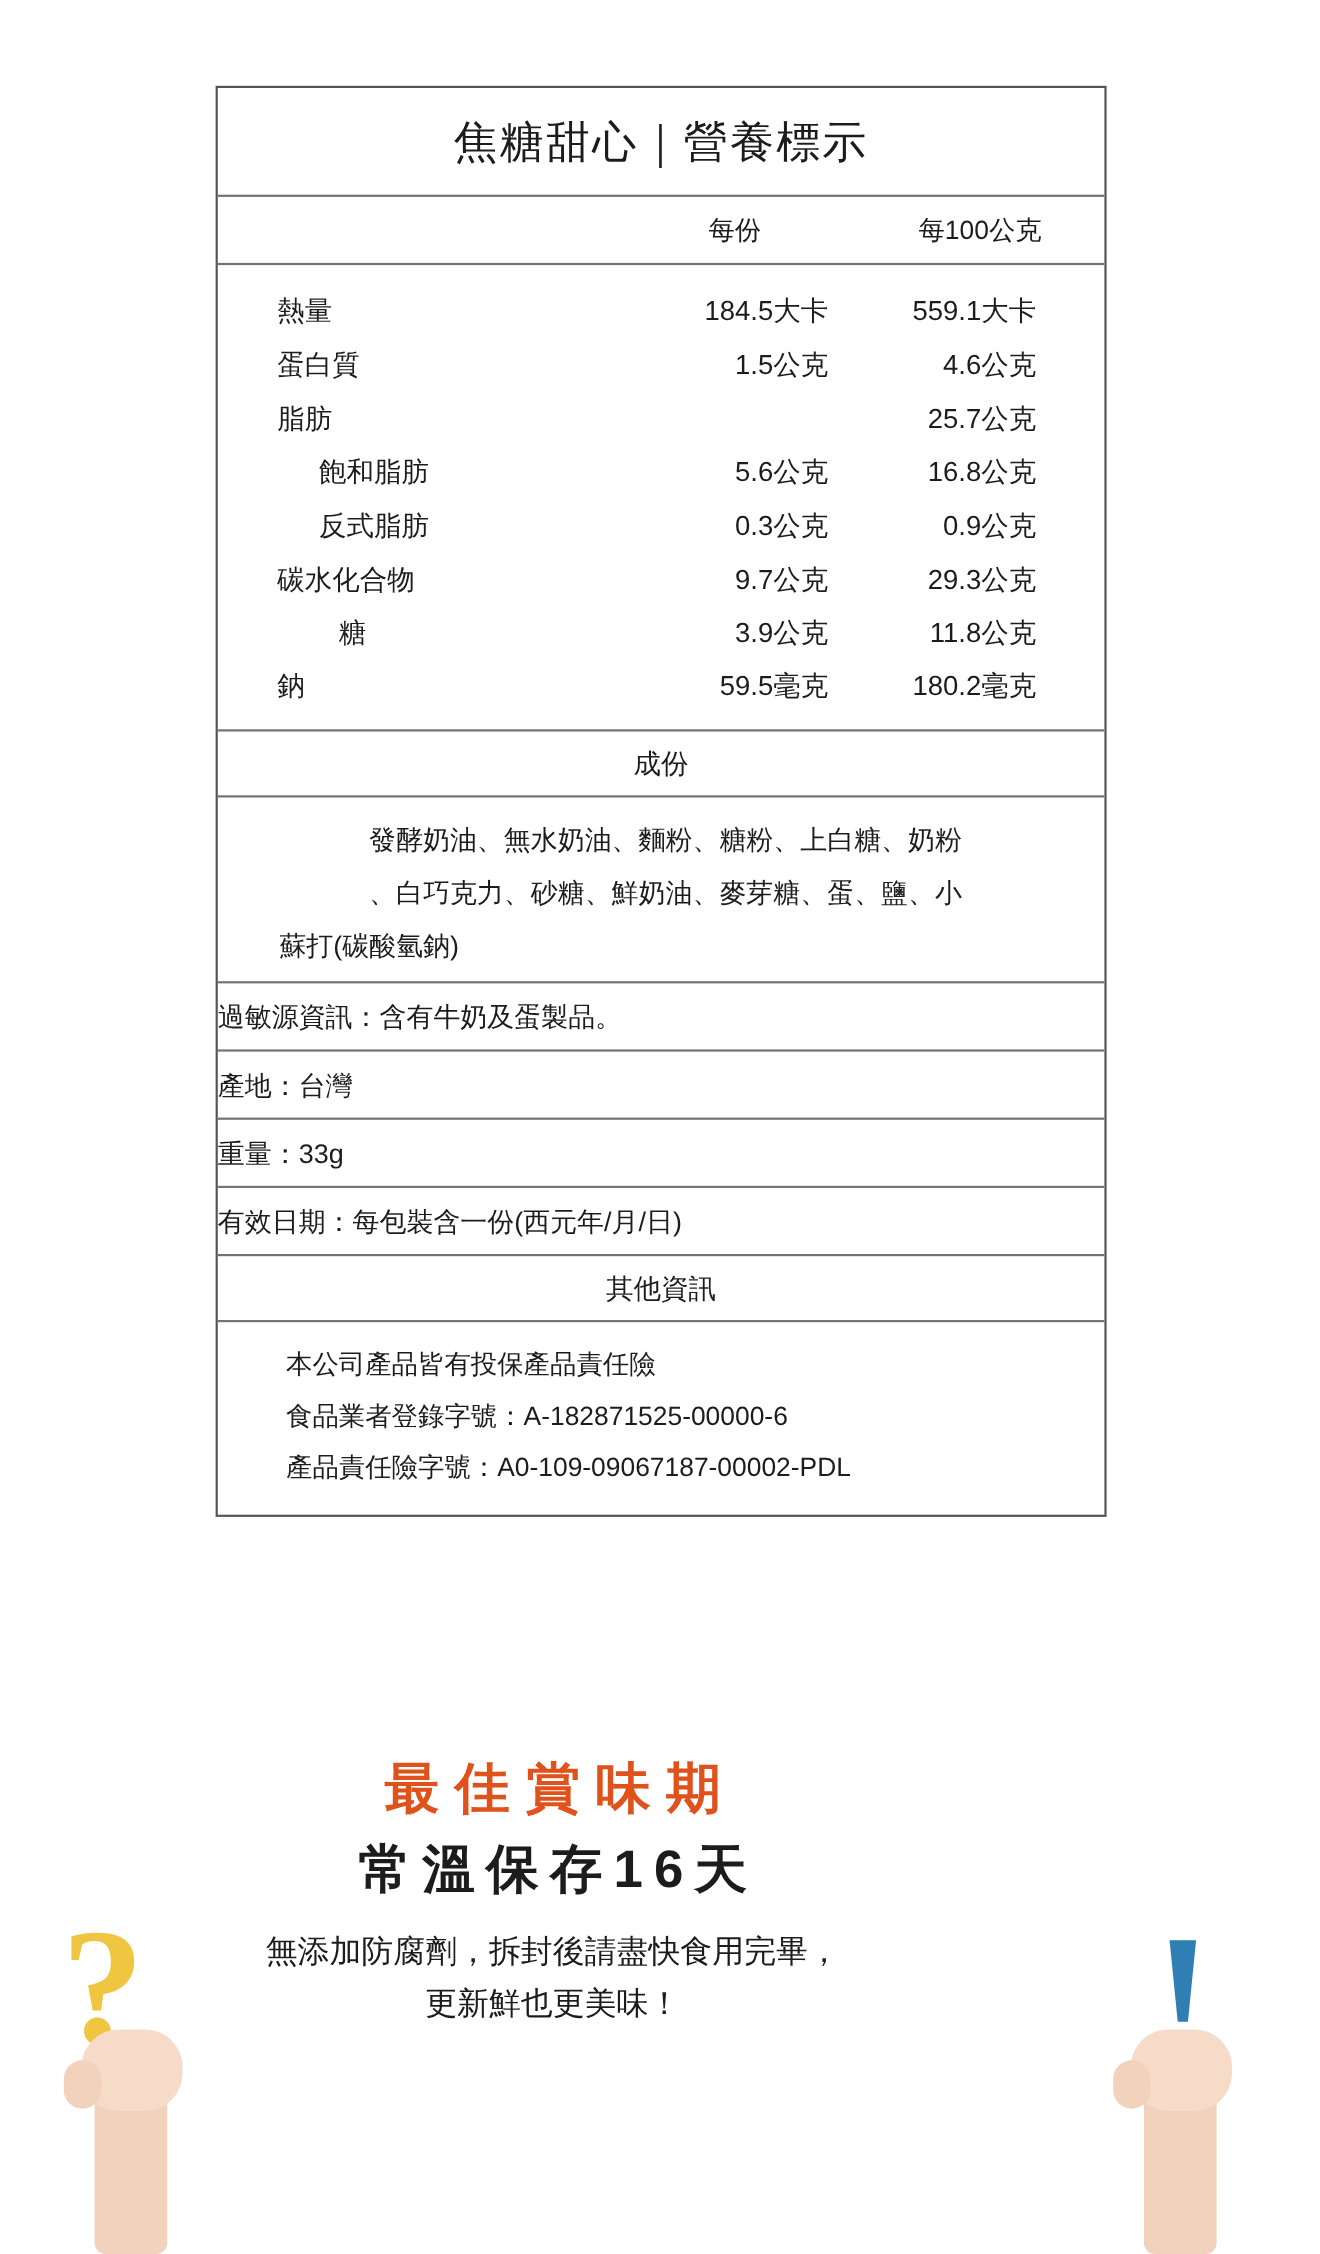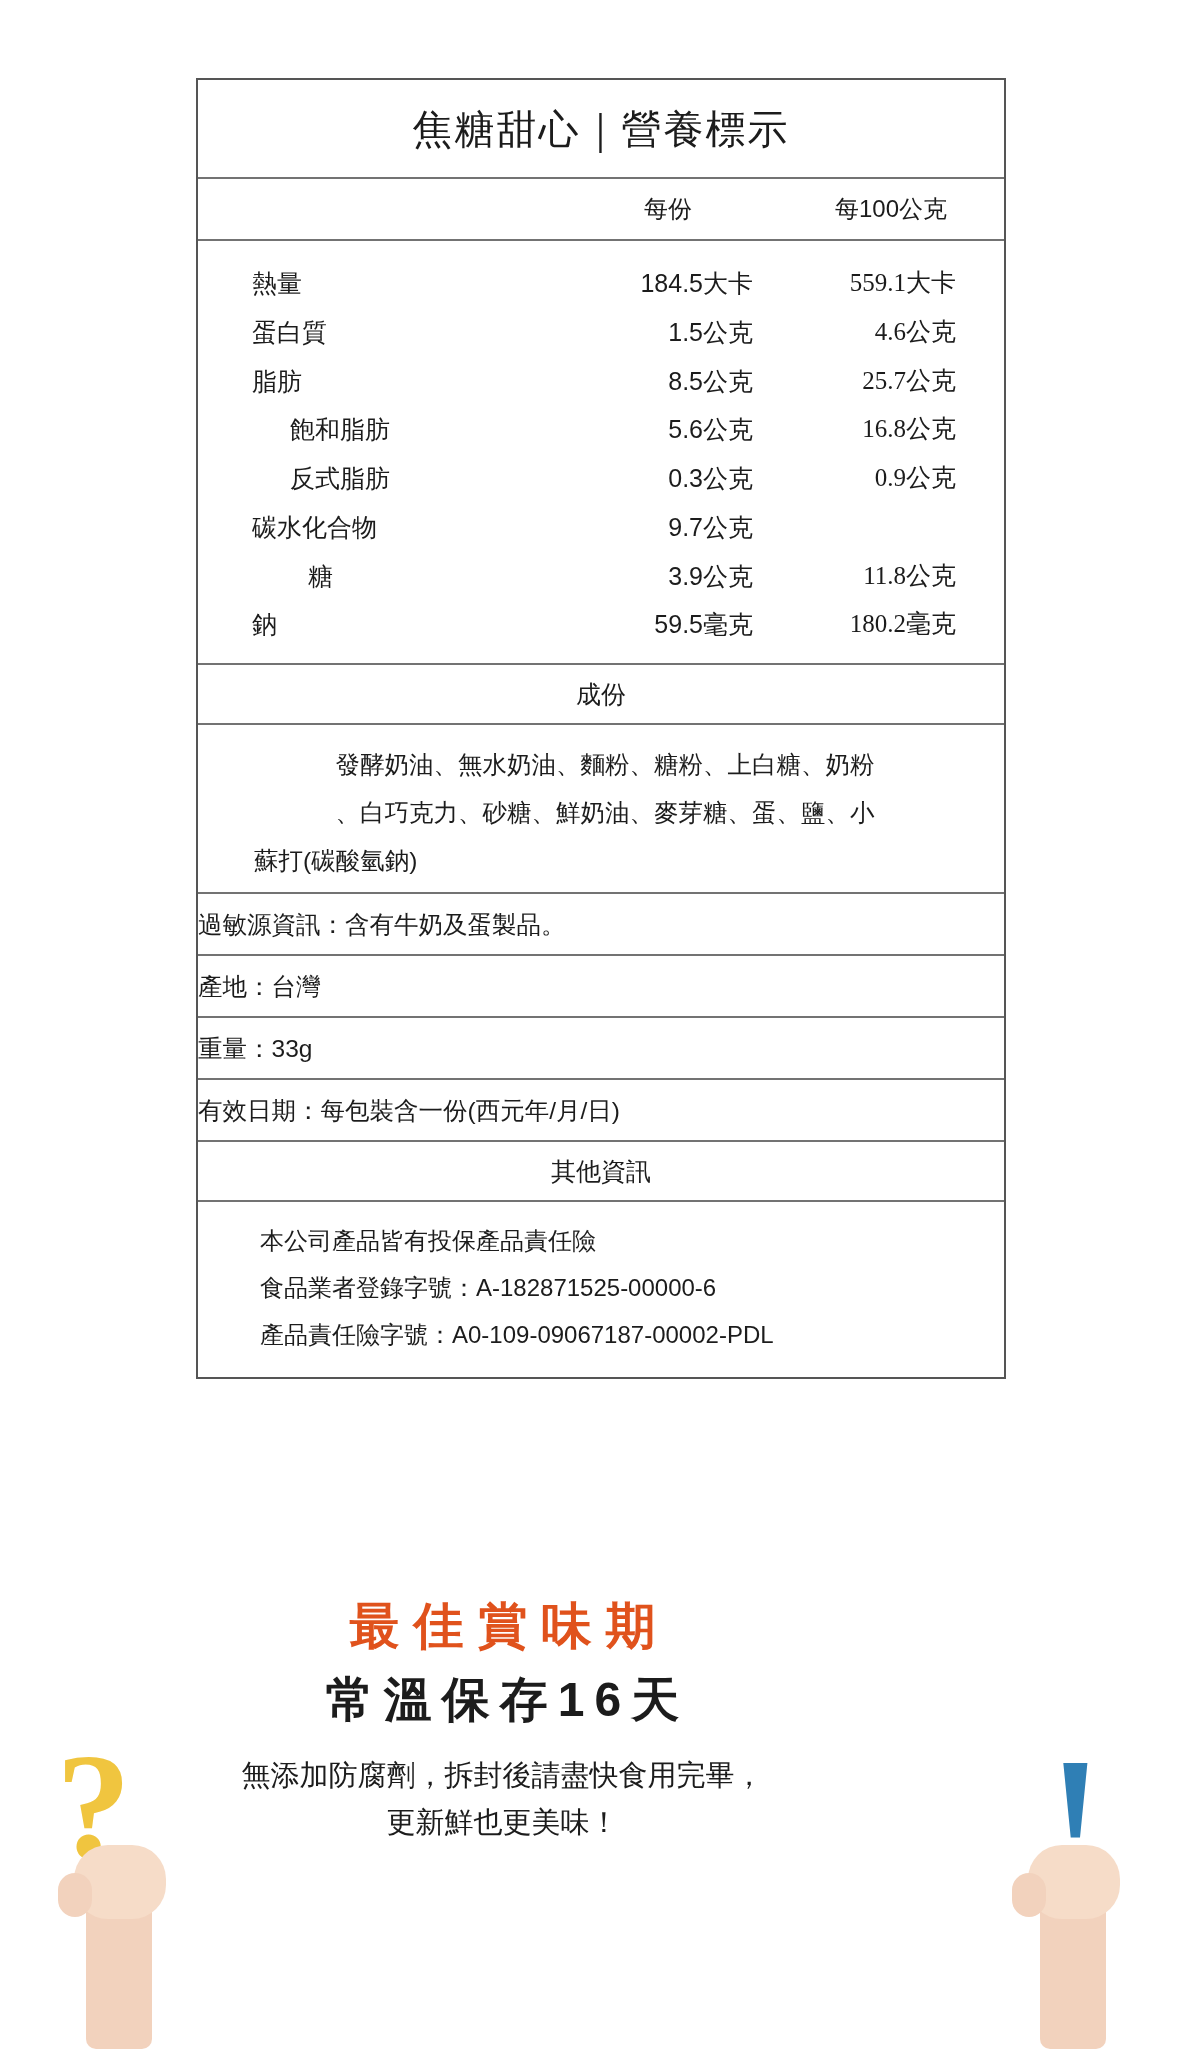--- a/index.html
+++ b/index.html
@@ -61,21 +61,21 @@
   }
   .nrow {
     display: flex;
     font-size: 25px;
     line-height: 1.95;
   }
   .nrow .n-name { flex: 0 0 330px; padding-left: 54px; }
   .nrow .n-name.indent1 { padding-left: 92px; }
   .nrow .n-name.indent2 { padding-left: 110px; }
   .nrow .n-per { flex: 0 0 225px; text-align: right; }
-  .nrow .n-hundred { flex: 1; text-align: right; padding-right: 48px; font-family: Liberation Serif, serif; }
+  .nrow .n-hundred { flex: 1; text-align: right; padding-right: 62px; }
 
   .center-head {
     text-align: center;
     font-size: 25px;
     padding: 13px 0 12px;
   }
 
   .ingredients {
     font-size: 24.5px;
     line-height: 1.95;
@@ -217,39 +217,39 @@
         </div>
 
         <div class="nrow">
           <div class="n-name">蛋白質</div>
           <div class="n-per">1.5公克</div>
           <div class="n-hundred">4.6公克</div>
         </div>
 
         <div class="nrow">
           <div class="n-name">脂肪</div>
-          <div class="n-per">8.5公克</div>
           <div class="n-hundred">25.7公克</div>
         </div>
 
         <div class="nrow">
           <div class="n-name indent1">飽和脂肪</div>
           <div class="n-per">5.6公克</div>
           <div class="n-hundred">16.8公克</div>
         </div>
 
         <div class="nrow">
           <div class="n-name indent1">反式脂肪</div>
           <div class="n-per">0.3公克</div>
           <div class="n-hundred">0.9公克</div>
         </div>
 
         <div class="nrow">
           <div class="n-name">碳水化合物</div>
           <div class="n-per">9.7公克</div>
+          <div class="n-hundred">29.3公克</div>
         </div>
 
         <div class="nrow">
           <div class="n-name indent2">糖</div>
           <div class="n-per">3.9公克</div>
           <div class="n-hundred">11.8公克</div>
         </div>
 
         <div class="nrow">
           <div class="n-name">鈉</div>

